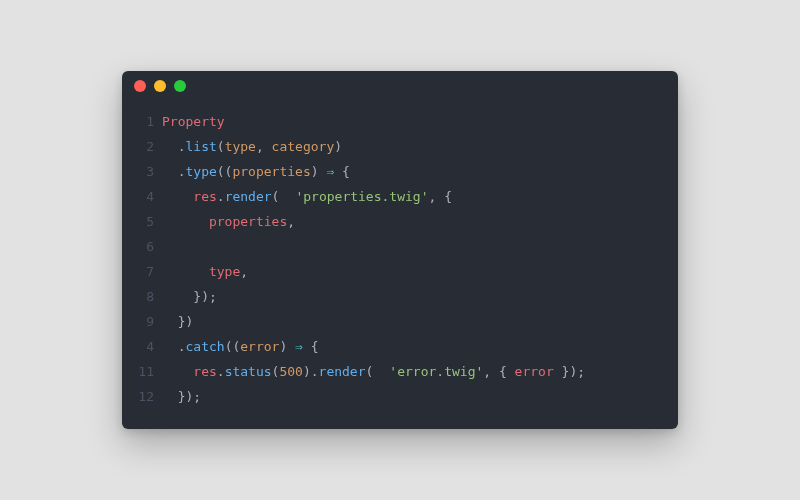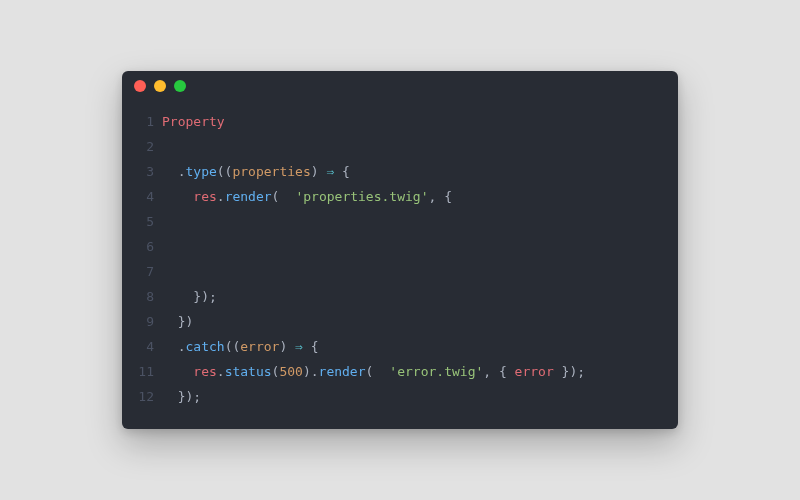--- a/index.html
+++ b/index.html
@@ -63,25 +63,25 @@
 <body>
 
 <div class="window">
   <div class="titlebar">
     <div class="dot red"></div>
     <div class="dot yellow"></div>
     <div class="dot green"></div>
   </div>
   <div class="editor" id="editor">
       <div class="line"><span class="gutter">1</span><span class="code"><span class="tok-red">Property</span></span></div>
-      <div class="line"><span class="gutter">2</span></div>
+      <div class="line"><span class="gutter">2</span><span class="code"><span>  </span><span class="tok-gray">.</span><span class="tok-blue">list</span><span class="tok-gray">(</span><span class="tok-orange">type</span><span class="tok-gray">, </span><span class="tok-orange">category</span><span class="tok-gray">)</span></span></div>
       <div class="line"><span class="gutter">3</span><span class="code"><span>  </span><span class="tok-gray">.</span><span class="tok-blue">type</span><span class="tok-gray">((</span><span class="tok-orange">properties</span><span class="tok-gray">) </span><span class="tok-cyan">⇒</span><span class="tok-gray"> {</span></span></div>
       <div class="line"><span class="gutter">4</span><span class="code"><span>    </span><span class="tok-red">res</span><span class="tok-gray">.</span><span class="tok-blue">render</span><span class="tok-gray">(</span><span class="tok-green">'properties.twig'</span><span class="tok-gray">, {</span></span></div>
-      <div class="line"><span class="gutter">5</span></div>
+      <div class="line"><span class="gutter">5</span><span class="code"><span>      </span><span class="tok-red">properties</span><span class="tok-gray">,</span></span></div>
       <div class="line"><span class="gutter">6</span></div>
-      <div class="line"><span class="gutter">7</span></div>
+      <div class="line"><span class="gutter">7</span><span class="code"><span>      </span><span class="tok-red">type</span><span class="tok-gray">,</span></span></div>
       <div class="line"><span class="gutter">8</span><span class="code"><span>    </span><span class="tok-gray">});</span></span></div>
       <div class="line"><span class="gutter">9</span><span class="code"><span>  </span><span class="tok-gray">})</span></span></div>
       <div class="line"><span class="gutter">4</span><span class="code"><span>  </span><span class="tok-gray">.</span><span class="tok-blue">catch</span><span class="tok-gray">((</span><span class="tok-orange">error</span><span class="tok-gray">) </span><span class="tok-cyan">⇒</span><span class="tok-gray"> {</span></span></div>
       <div class="line"><span class="gutter">11</span><span class="code"><span>    </span><span class="tok-red">res</span><span class="tok-gray">.</span><span class="tok-blue">status</span><span class="tok-gray">(</span><span class="tok-orange">500</span><span class="tok-gray">).</span><span class="tok-blue">render</span><span class="tok-gray">(</span><span class="tok-green">'error.twig'</span><span class="tok-gray">, { </span><span class="tok-red">error</span><span class="tok-gray"> });</span></span></div>
       <div class="line"><span class="gutter">12</span><span class="code"><span>  </span><span class="tok-gray">});</span></span></div>
     </div>
 </div>
 
 </body></html>

